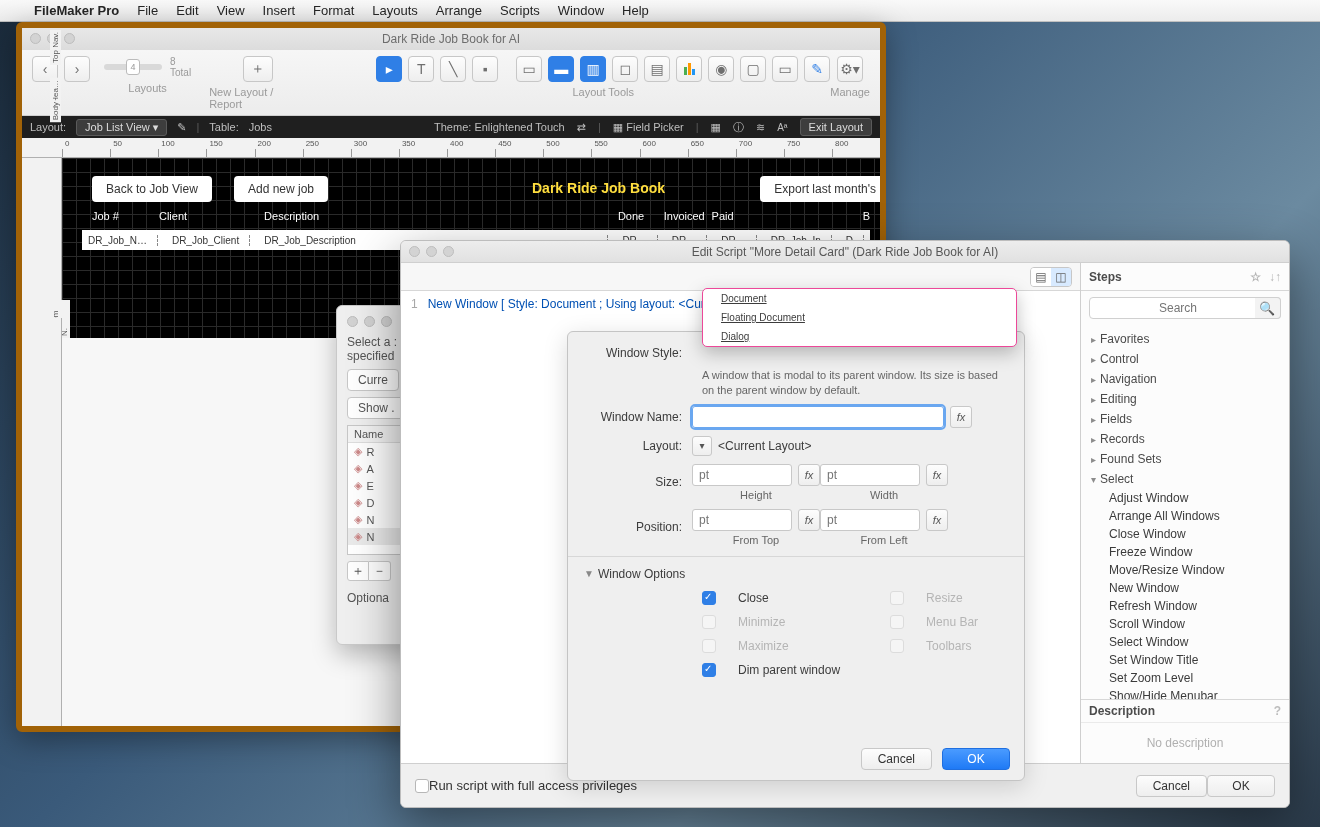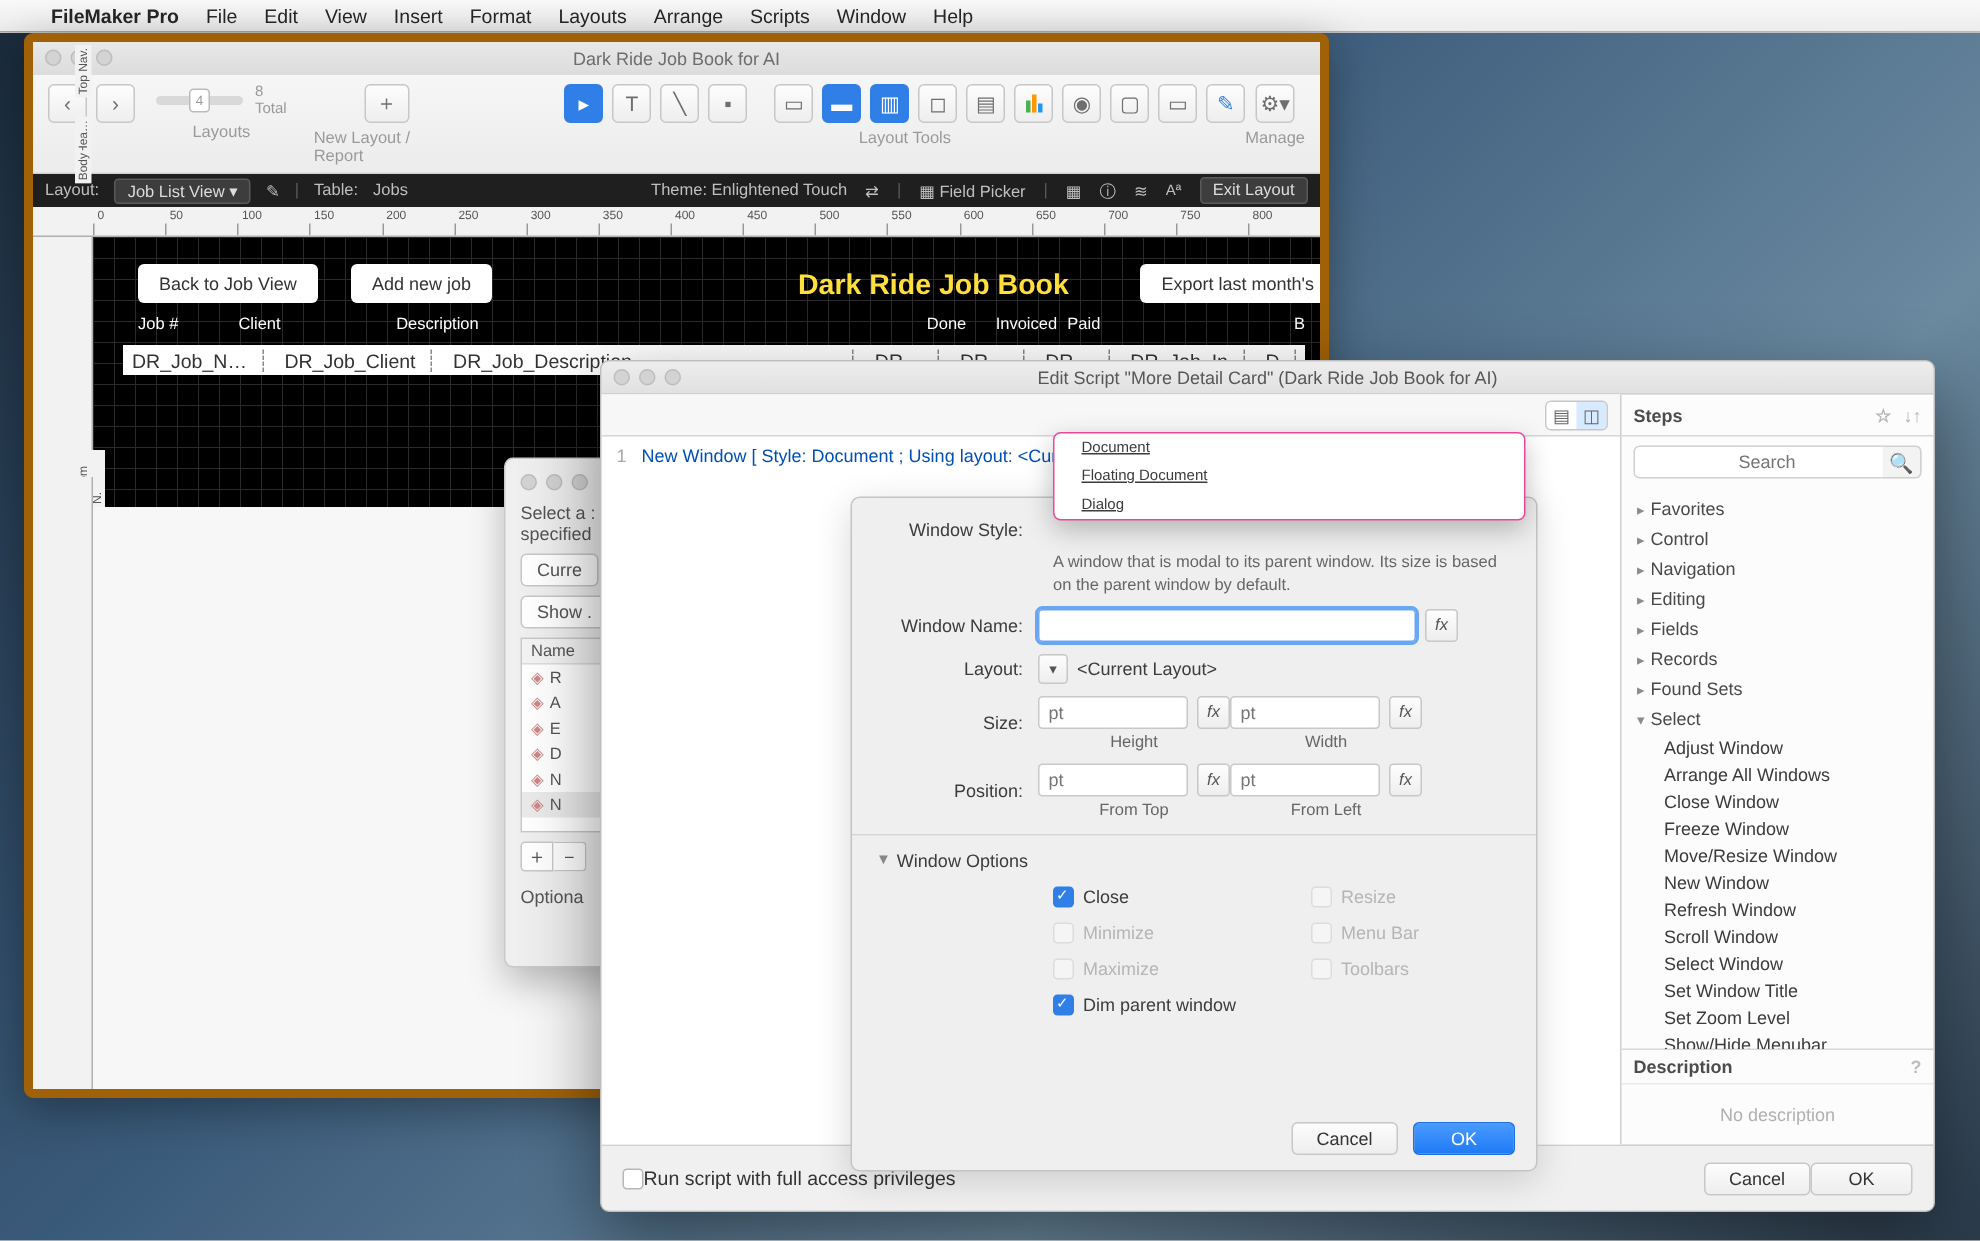--- a/index.html
+++ b/index.html
@@ -25,24 +25,24 @@
   .info-bar .pipe{ color:#5a5a5a;}
   .info-bar .right{ margin-left:auto; display:flex; gap:12px; align-items:center;}
   .exit-btn{ background:#3d3d3d; border:1px solid #5a5a5a; border-radius:3px; padding:2px 8px; color:#ddd;}
   .ruler-h{ height:20px; background:#f2f2f2; border-bottom:1px solid #b0b0b0; display:flex; align-items:flex-end; font-size:8px; color:#555; padding-left:40px; gap:0; position:relative; overflow:hidden;}
   .ruler-h div{ width:50px; border-left:1px solid #999; height:8px; position:relative;}
   .ruler-h div::after{ content:attr(data-n); position:absolute; left:2px; bottom:9px;}
   .canvas-area{ display:flex; height:140px; background:#fff;}
   .ruler-v{ width:40px; background:#f2f2f2; border-right:1px solid #b0b0b0; display:flex; flex-direction:column; font-size:8px; color:#555;}
   .grid{ flex:1; background:#000; background-image:linear-gradient(#2a2a2a 1px,transparent 1px),linear-gradient(90deg,#2a2a2a 1px,transparent 1px); background-size:14px 14px; position:relative;}
   .layout-btn{ position:absolute; background:#fff; border-radius:4px; padding:6px 14px; font-size:12px; color:#333; top:18px;}
-  .layout-title{ position:absolute; top:22px; left:470px; color:#ffde3e; font-size:19px; font-weight:600;}
+  .layout-title{ position:absolute; top:22px; left:470px; color:#ffde3e; font-size:14px; font-weight:600;}
   .header-labels{ position:absolute; top:52px; left:30px; right:10px; display:flex; color:#fff; font-size:11px;}
   .header-labels span{ display:inline-block;}
-  .field-row{ position:absolute; top:72px; left:20px; right:10px; background:#fff; height:20px; display:flex; gap:14px; align-items:center; padding:0 6px; font-size:13px; color:#333;}
+  .field-row{ position:absolute; top:72px; left:20px; right:10px; background:#fff; height:20px; display:flex; gap:14px; align-items:center; padding:0 6px; font-size:10px; color:#333;}
   .field-row span{ border-right:1px dashed #888; padding-right:10px;}
   .below-grid{ background:#000; height:40px; background-image:linear-gradient(#2a2a2a 1px,transparent 1px),linear-gradient(90deg,#2a2a2a 1px,transparent 1px); background-size:14px 14px; margin-left:40px;}
   .fm-remainder{ background:#f7f7f7; height:430px;}
 
   
   .behind-dialog{ position:absolute; top:305px; left:336px; width:310px; height:340px; background:#efefef; border:1px solid #c9c9c9; border-radius:6px; box-shadow:0 10px 24px rgba(0,0,0,.25); padding:10px; font-size:12px; color:#555;}
   .behind-dialog .traffic{ position:relative; left:0; top:0; margin-bottom:8px;}
   .behind-dialog .lab-btn{ display:inline-block; background:#fff; border:1px solid #c7c7c7; border-radius:4px; padding:3px 10px; margin-bottom:6px;}
   .behind-dialog .list{ background:#fff; border:1px solid #c7c7c7; height:130px; overflow:hidden;}
   .behind-dialog .list .hdr{ background:#f3f3f3; border-bottom:1px solid #ddd; padding:2px 6px; font-size:11px;}
@@ -100,21 +100,21 @@
   .form-row .lab{ width:108px; text-align:right; padding-right:10px; color:#3c3c3c;}
   .tx{ height:22px; border:1px solid #c8c8c8; border-radius:3px; background:#fff; padding:0 6px; font-size:12px;}
   .tx.focus{ outline:2px solid #6aa7f0; outline-offset:0; border-color:#6aa7f0;}
   .fx{ width:22px; height:22px; border:1px solid #c8c8c8; border-radius:3px; margin-left:6px; background:linear-gradient(#fdfdfd,#eee); font-style:italic; font-size:11px; display:inline-flex; align-items:center; justify-content:center; color:#555;}
   .dd{ width:20px; height:20px; border:1px solid #c8c8c8; border-radius:3px; background:linear-gradient(#fdfdfd,#eee); margin-right:6px; display:inline-flex; align-items:center; justify-content:center; font-size:10px; color:#555;}
   .pair{ display:flex; }
   .pair .col{ display:flex; flex-direction:column; align-items:center; gap:3px;}
   .sublab{ font-size:11px; color:#666;}
   .disc{ font-size:10px; color:#888; margin-right:4px;}
   .sec-hdr{ display:flex; align-items:center; margin:8px 0 6px 0; font-size:12px; color:#3c3c3c;}
-  .chk-row{ display:flex; align-items:center; gap:6px; margin:4px 0;}
+  .chk-row{ display:flex; align-items:center; gap:22px; margin:4px 0;}
   .chk.on{ background:#2f7fe6; border-color:#2f7fe6; position:relative;}
   .chk.on::after{ content:"✓"; color:#fff; font-size:10px; position:absolute; left:1px; top:-1px;}
   .chk.dis{ background:#f5f5f5; border-color:#dcdcdc;}
   .dlg-footer{ position:absolute; bottom:10px; right:14px; display:flex; gap:10px;}
   .mac-btn.blue{ background:linear-gradient(#4a9bff,#1f7af5); color:#fff; border-color:#1f6fe0;}
   .helptext{ font-size:11px; color:#666; margin:2px 0 8px 118px; line-height:1.35; width:310px;}
 
   
   .popover{ position:absolute; top:-58px; left:118px; width:315px; background:#fff; border:1px solid #ec4899; border-radius:5px; box-shadow:0 6px 18px rgba(0,0,0,.25); overflow:hidden; font-size:10px;text-decoration:underline;}
   .popover .item{ padding:4px 18px;}

